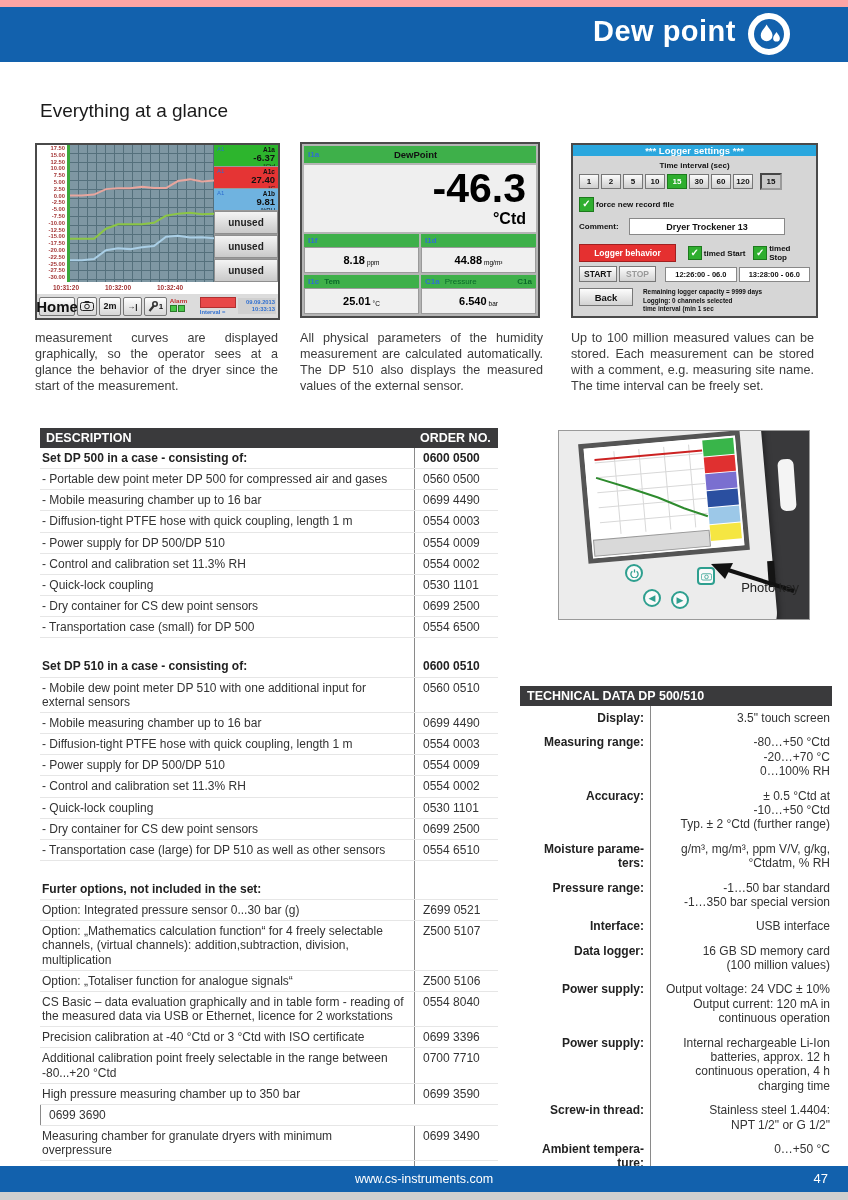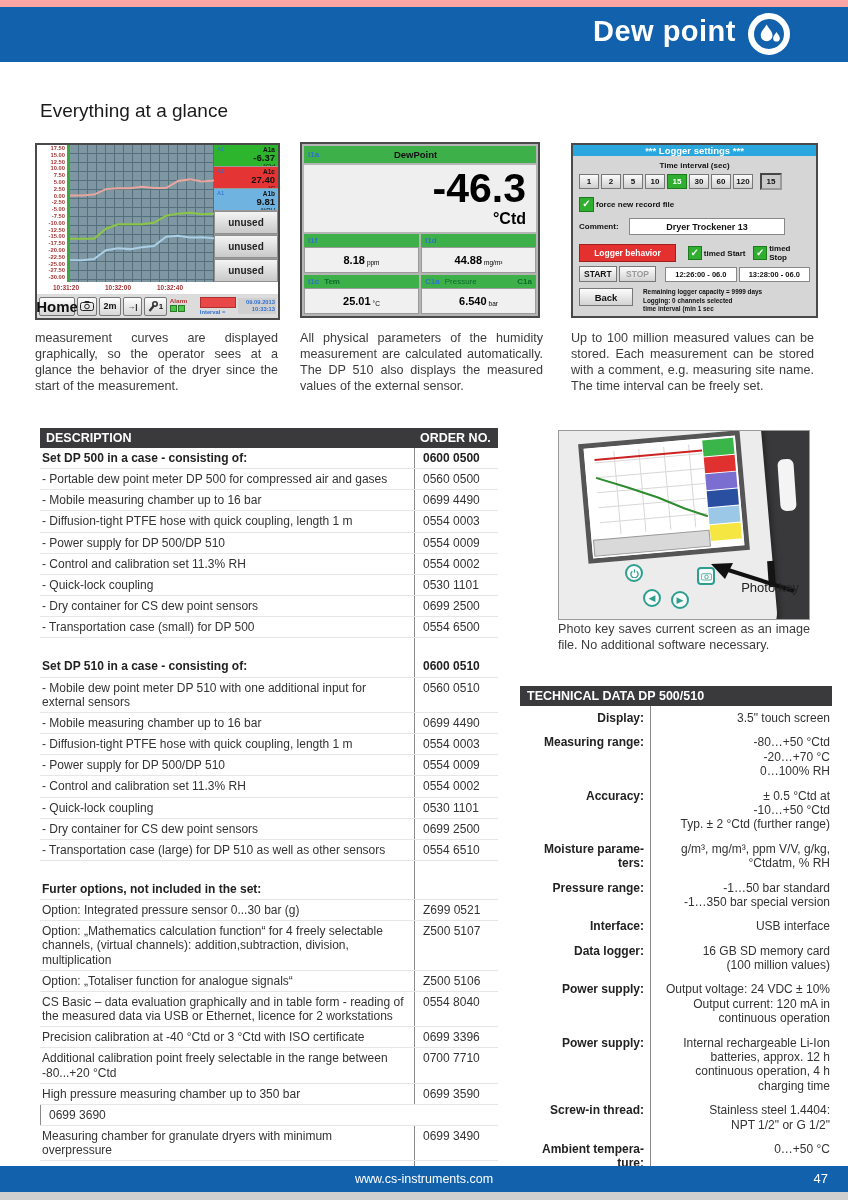--- a/index.html
+++ b/index.html
@@ -531,21 +531,20 @@
           <rect x="0.5" y="1.5" width="13" height="8" rx="2" fill="none" stroke="#2e9f8f"></rect>
           <circle cx="7" cy="5.5" r="2.3" fill="none" stroke="#2e9f8f"></circle>
         </svg>
     </div>
     <svg width="90" height="40" viewBox="0 0 90 40" style="position:absolute;left:150px;top:128px">
       <line x1="85" y1="32" x2="16" y2="10" stroke="#111" stroke-width="4"></line>
       <polygon points="2,5 24,4 16,20" fill="#111"></polygon>
     </svg>
     <div class="photo-label">Photo key</div>
   </div>
-  <div class="photo-caption">Photo key saves current screen as an image file. No additional software necessary.</div>
 
   <div class="ttable">
     <div class="thead">TECHNICAL DATA DP 500/510</div>
     <div id="tech-rows">
         <div class="trow">
           <div class="tl">Display:</div>
           <div class="tv">3.5" touch screen</div>
         </div>
         <div class="trow">
           <div class="tl">Measuring range:</div>

